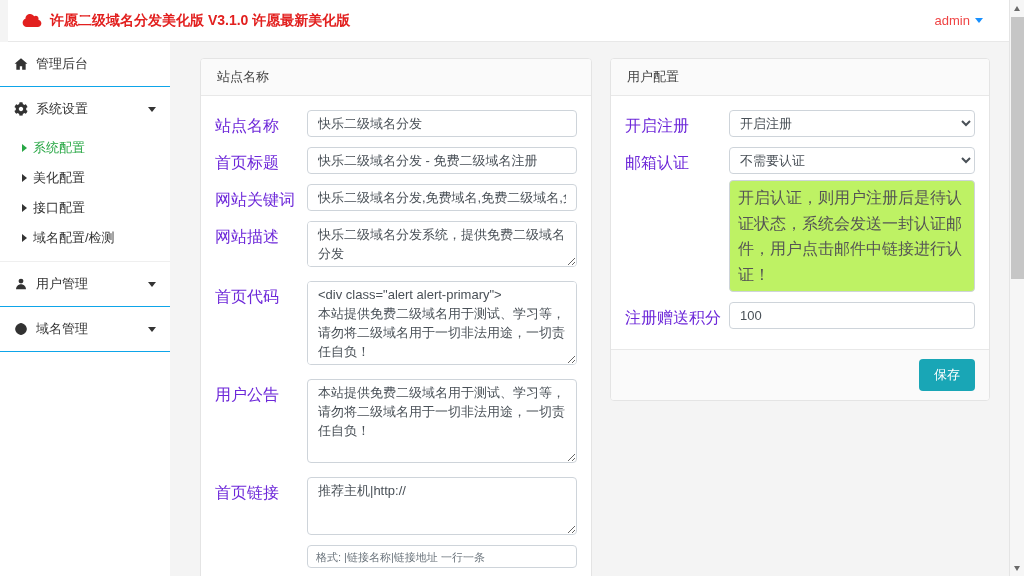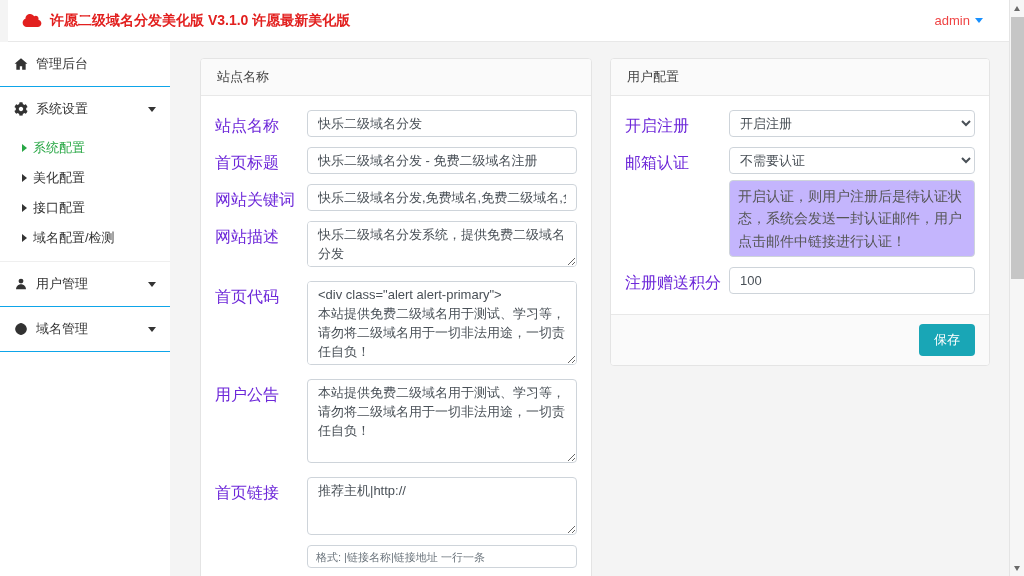--- a/index.html
+++ b/index.html
@@ -55,21 +55,21 @@
   select.ctl { height:27px; padding:4px 6px; }
   textarea.ctl { resize:both; line-height:1.45; }
   .ta-desc { height:46px; }
   .ta-code { height:84px; }
   .ta-notice { height:84px; }
   .ta-links { height:58px; }
   .hint-box { margin-top:6px; border:1px solid #ced4da; border-radius:4px;
     padding:4px 8px; font-size:11px; color:#6c757d; background:#fff; }
   .hint-box.small-line { height:23px; line-height:14px; white-space:nowrap; overflow:hidden; }
   .help-box { margin-top:6px; border:1px solid #ced4da; border-radius:4px;
-    padding:4px 8px; font-size:14px; color:#555; line-height:1.6; background:#c4b5fd; }
+    padding:4px 8px; font-size:16px; color:#555; line-height:1.6; background:#bef264; }
   .card-footer { background:#fafafa; border-top:1px solid #e8e8e8; padding:9px 14px;
     display:flex; justify-content:flex-end; }
   .btn-save { background:#19a6b6; color:#fff; border:none; border-radius:4px;
     padding:7px 15px; font-size:13px; font-family:inherit; cursor:pointer; }
 
   
   .scrollbar { position:absolute; top:0; right:0; width:15px; height:576px;
     background:#f6f6f6; border-left:1px solid #e4e4e4; z-index:10; }
   .sb-arrow { position:absolute; left:0; width:100%; height:16px;
     display:flex; align-items:center; justify-content:center; }

